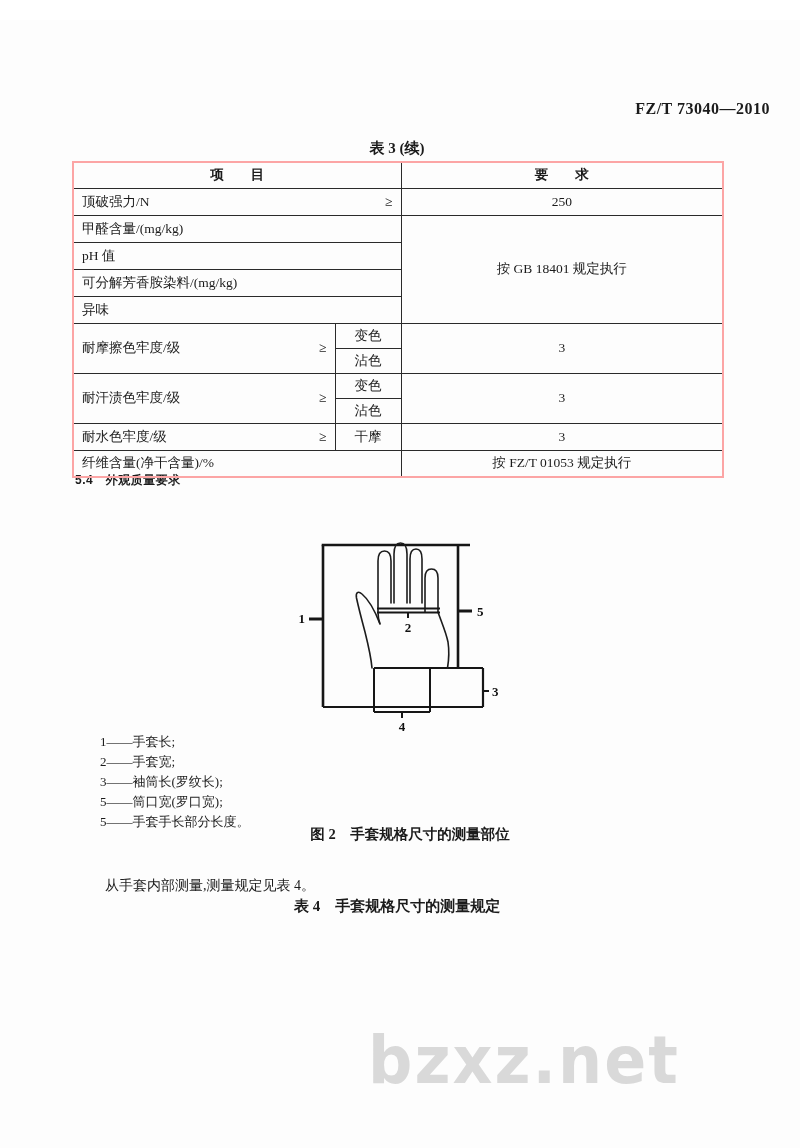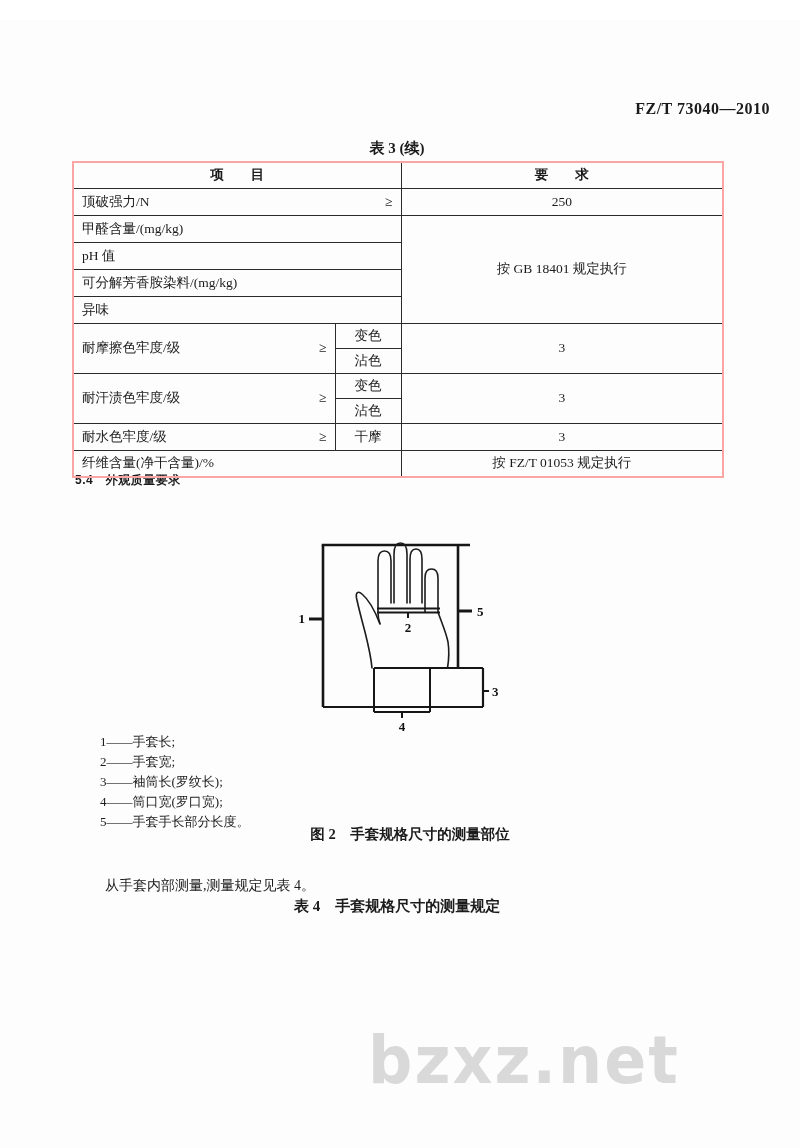--- a/index.html
+++ b/index.html
@@ -151,21 +151,21 @@
     <text x="408" y="612" text-anchor="middle">2</text>
     <text x="492" y="676" text-anchor="start">3</text>
     <text x="402" y="711" text-anchor="middle">4</text>
     <text x="477" y="596" text-anchor="start">5</text>
   </svg>
 
   <div class="abs" style="left:100px;top:712px;">
     <div class="legend-line">1——手套长;</div>
     <div class="legend-line">2——手套宽;</div>
     <div class="legend-line">3——袖筒长(罗纹长);</div>
-    <div class="legend-line">4——筒口宽(罗口宽);</div>
+    <div class="legend-line">5——筒口宽(罗口宽);</div>
     <div class="legend-line">5——手套手长部分长度。</div>
   </div>
 
   <div class="abs caption" style="left:72px;top:805px;width:676px;">图 2　手套规格尺寸的测量部位</div>
 
   <div class="abs body-text" style="left:105px;top:857px;">从手套内部测量,测量规定见表 4。</div>
 
   <div class="abs tbl-title" style="left:72px;top:877px;width:650px;">表 4　手套规格尺寸的测量规定</div>
 
   <div class="watermark" style="left:368px;top:1004px;">bzxz.net</div>

